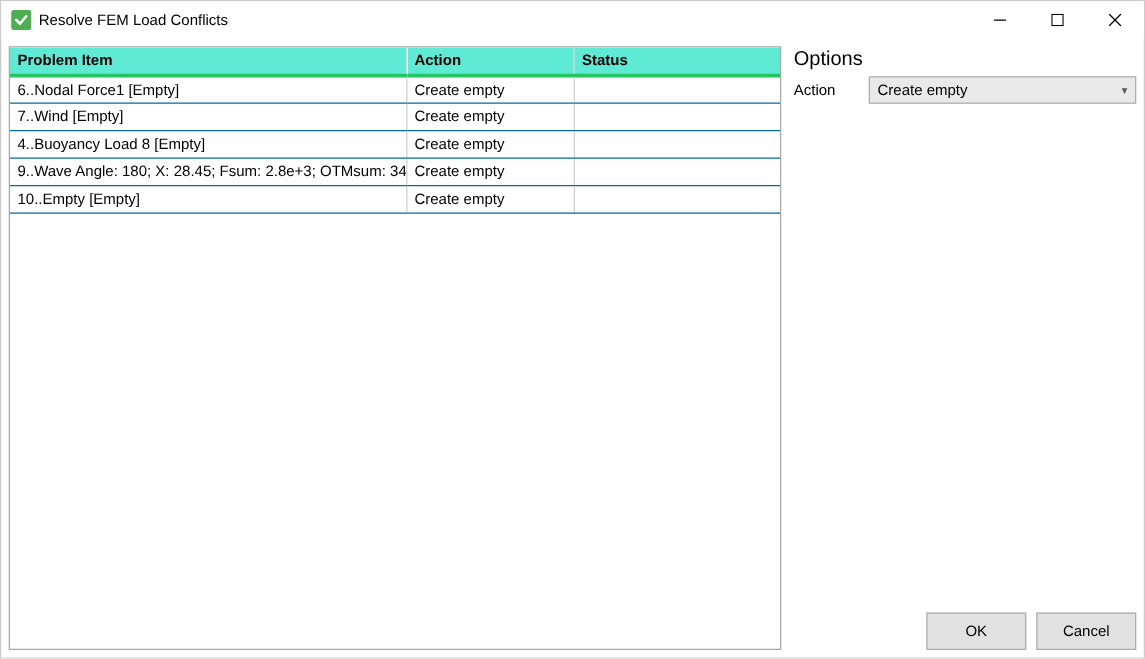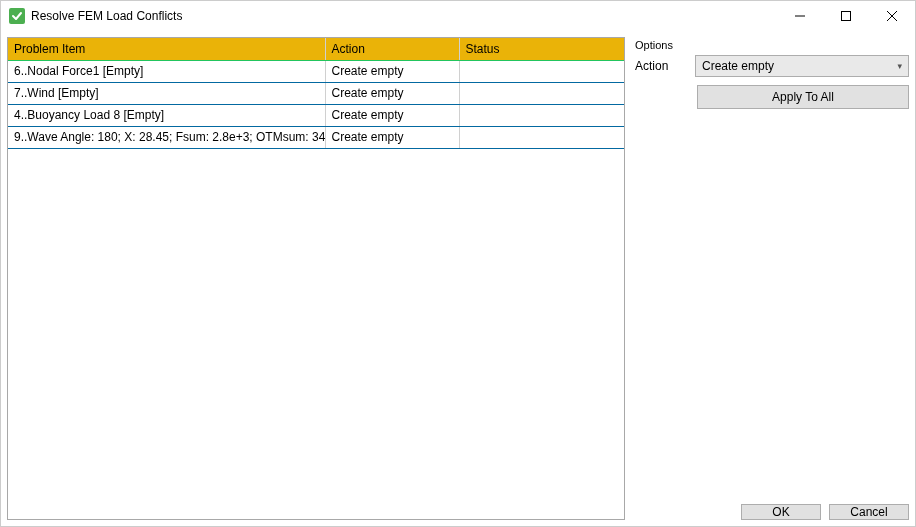--- a/index.html
+++ b/index.html
@@ -75,28 +75,29 @@
     padding: 3px 6px;
     text-align: left;
     font-weight: normal;
     font-size: 12px;
     white-space: nowrap;
     overflow: hidden;
     text-overflow: clip;
     height: 22px;
   }
   table.grid th {
-    background: #eab308;
-    border-bottom: 1px solid #22c55e;
+    background: #5eead4;
+    border-bottom: 3px solid #22c55e;
+    font-weight: bold;
   }
   table.grid th:last-child, table.grid td:last-child { border-right: none; }
   .grid-wrap { flex:1; overflow:hidden; }
 
   
-  .opt-title { padding: 2px 0 4px 2px; font-size: 11px; }
+  .opt-title { padding: 2px 0 4px 2px; font-size: 16px; }
   .opt-row {
     display: flex; align-items: center;
     margin-bottom: 8px;
   }
   .opt-label { width: 62px; padding-left: 2px; }
   .combo {
     flex: 1;
     height: 22px;
     border: 1px solid #adadad;
     background: #e9e9e9;
@@ -126,21 +127,21 @@
   
   .footer {
     display: flex; justify-content: flex-end;
     gap: 8px;
     margin-top: auto;
     padding-top: 6px;
   }
   .footer .btn {
     width: 80px;
     margin-bottom: 0;
-    height: 16px;
+    height: 30px;
   }
 </style>
 </head>
 <body>
 
 <div class="window">
 
   <div class="titlebar">
     <span class="icon">
       <svg width="12" height="12" viewBox="0 0 12 12">
@@ -197,38 +198,42 @@
               <tr>
                 <td>4..Buoyancy Load 8 [Empty]</td>
                 <td>Create empty</td>
                 <td></td>
               </tr>
               <tr>
                 <td>9..Wave Angle: 180; X: 28.45; Fsum: 2.8e+3; OTMsum: 34.7e-</td>
                 <td>Create empty</td>
                 <td></td>
               </tr>
+              <tr>
+                <td>10..Empty [Empty]</td>
+                <td>Create empty</td>
+                <td></td>
+              </tr>
             </tbody>
         </table>
       </div>
     </div>
 
     <div class="right">
       <div class="opt-title">Options</div>
 
       <div class="opt-row">
         <div class="opt-label">Action</div>
         <div class="combo">
           <span>Create empty</span>
           <span class="arrow">▾</span>
         </div>
       </div>
 
       <div class="btn-group-right">
-        <div class="btn">Apply To All</div>
       </div>
 
       <div class="footer">
         <div class="btn">OK</div>
         <div class="btn">Cancel</div>
       </div>
     </div>
 
   </div>
 </div>

